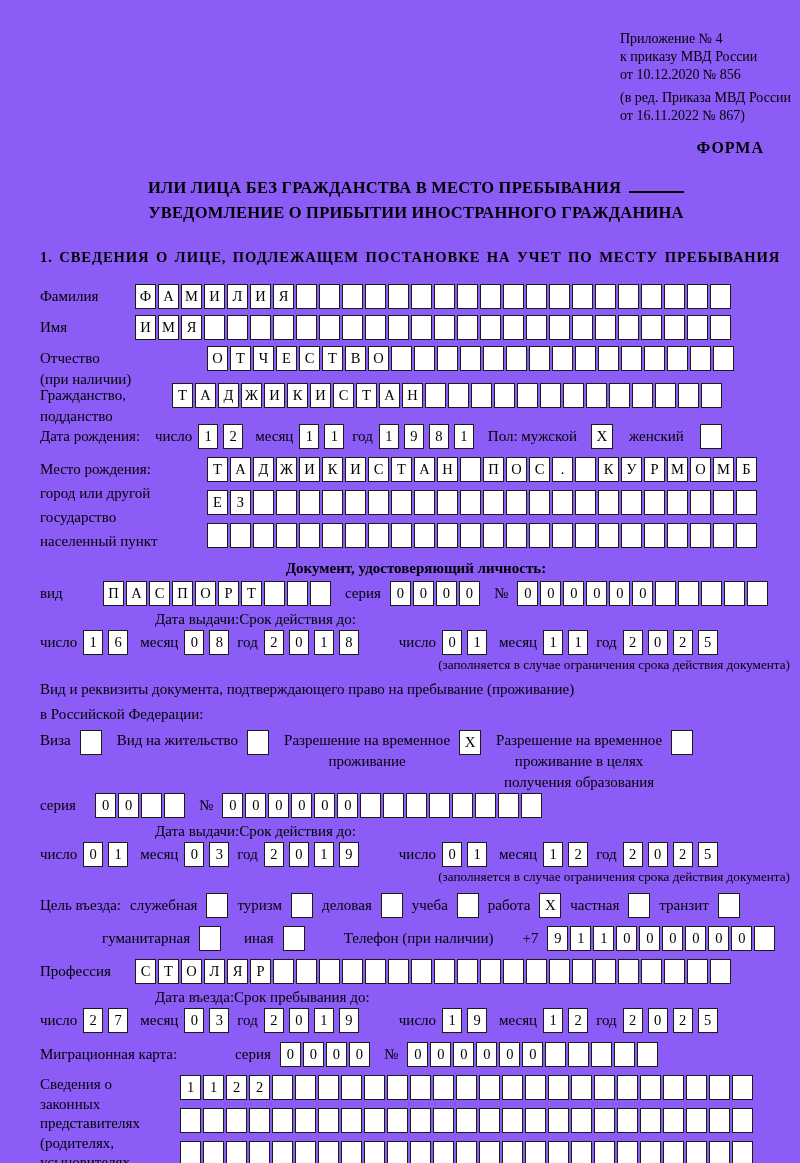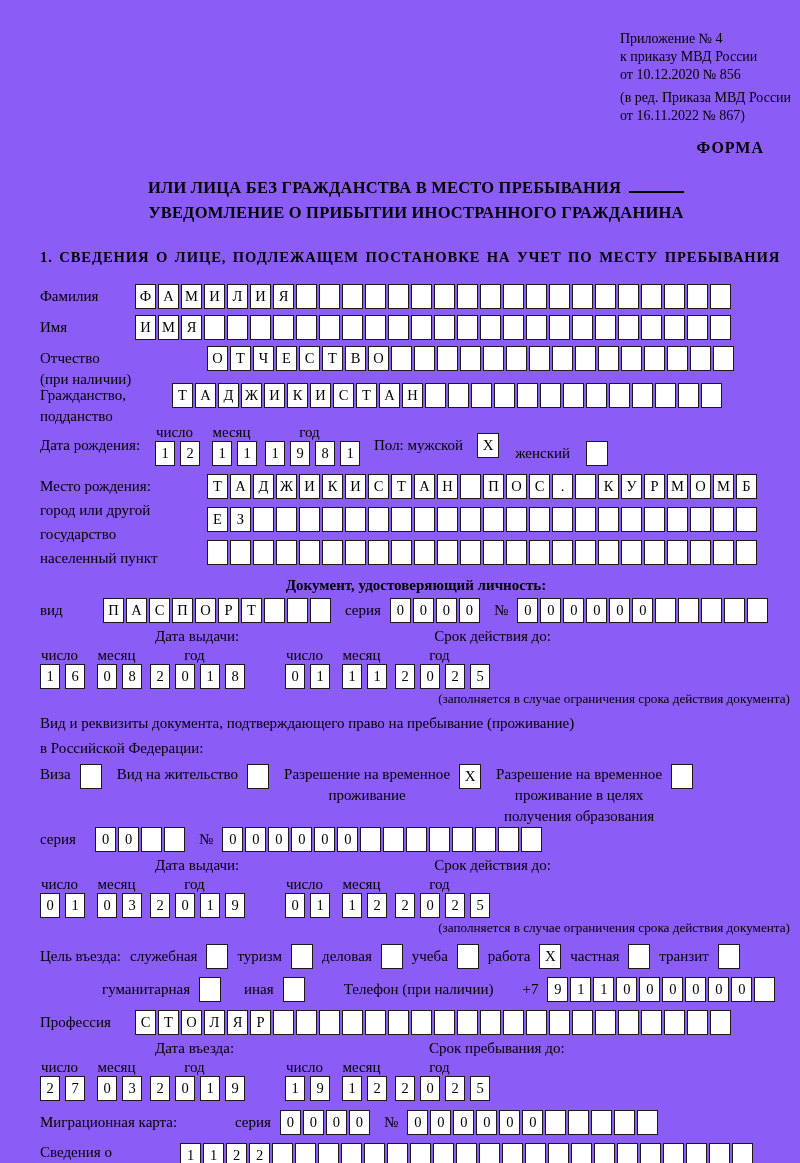--- a/index.html
+++ b/index.html
@@ -21,41 +21,41 @@
   .flabel{flex:none;line-height:25px;position:relative;}
   .l2abs{position:absolute;top:21px;left:0;white-space:nowrap;}
   .w95{width:95px}.w132{width:132px}.w167{width:167px}.w63{width:63px}
   .boxes{display:flex;gap:2px;flex-wrap:nowrap;}
   .cbox{flex:none;width:19px;height:23px;border:1.5px solid #1a1a1a;display:flex;align-items:center;justify-content:center;font-size:14.5px;background:#fff;}
   .chk{flex:none;width:20px;height:23px;border:1.6px solid #1a1a1a;display:inline-flex;align-items:center;justify-content:center;font-size:15px;background:#fff;}
   .inlbl{margin:0 9px 0 14px;line-height:25px;}
   
   .date-heads{display:flex;margin-top:5px;}
   .dh1{margin-left:115px;}
-  .dh2{margin-left:195px;}
+  .dh2{}
   .dates{display:flex;align-items:center;margin-top:2px;}
-  .dg{display:flex;align-items:center;flex-direction:column;}
+  .dg{display:flex;align-items:center;}
   .dg .lbl{margin-right:6px;}
   .dg .boxes{gap:5px;}
   .dg .cbox{width:18px;}
   .mlg12{margin-left:12px}.mlg8{margin-left:8px}.mlg40{margin-left:40px}
   .note{font-size:13.2px;text-align:right;margin-top:2px;padding-right:2px;}
   
   .twocol{display:flex;margin-top:8px;align-items:flex-start;}
   .collabels{flex:none;line-height:24px;}
   .colrows .boxes{margin-bottom:8px;}
   
   .stay-line{margin-top:8px;}
   .stay-options{display:flex;align-items:flex-start;margin-top:7px;gap:15px;}
   .opt{display:flex;align-items:flex-start;gap:9px;}
   .opt .olabel{text-align:center;line-height:21px;}
   
   .prow{display:flex;align-items:center;margin-top:8px;gap:9px;flex-wrap:nowrap;}
   .indent62{margin-left:62px;}
-  .ml30{margin-left:30px;}.ml20{margin-left:20px;}.ml14{margin-left:14px;}.ml16{margin-left:16px;margin-top:17px;}.ml45{margin-left:45px;}
+  .ml30{margin-left:30px;}.ml20{margin-left:20px;}.ml14{margin-left:14px;}.ml16{margin-left:16px;}.ml45{margin-left:45px;}
 </style>
 </head>
 <body>
 
 <div class="page">
 
   <div class="appendix">
     <div>Приложение № 4</div>
     <div>к приказу МВД России</div>
     <div>от 10.12.2020 № 856</div>

